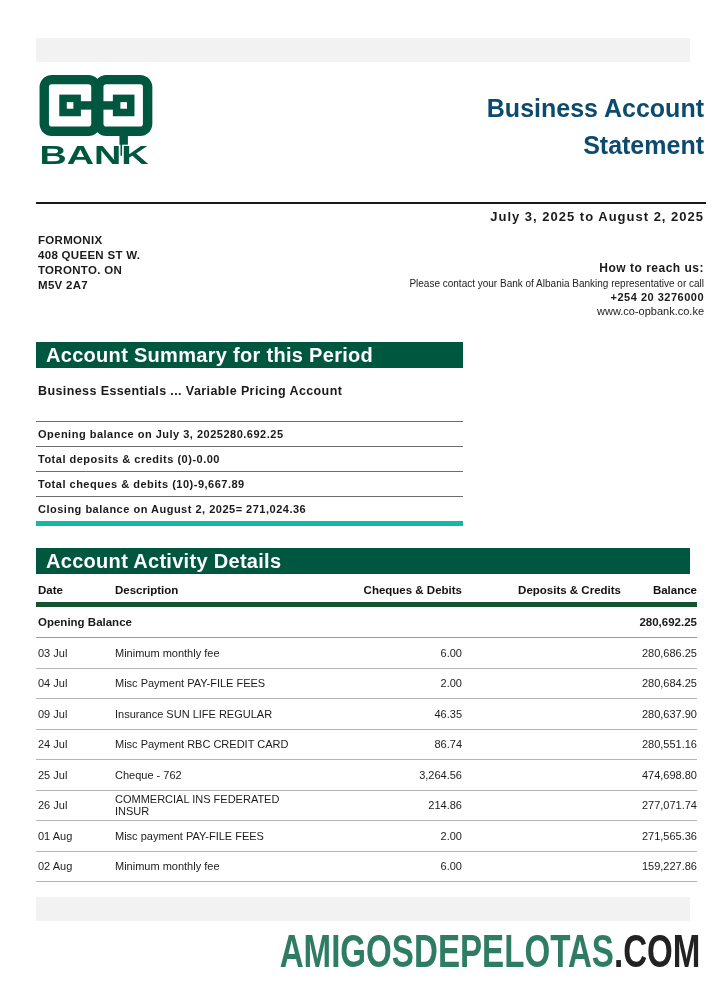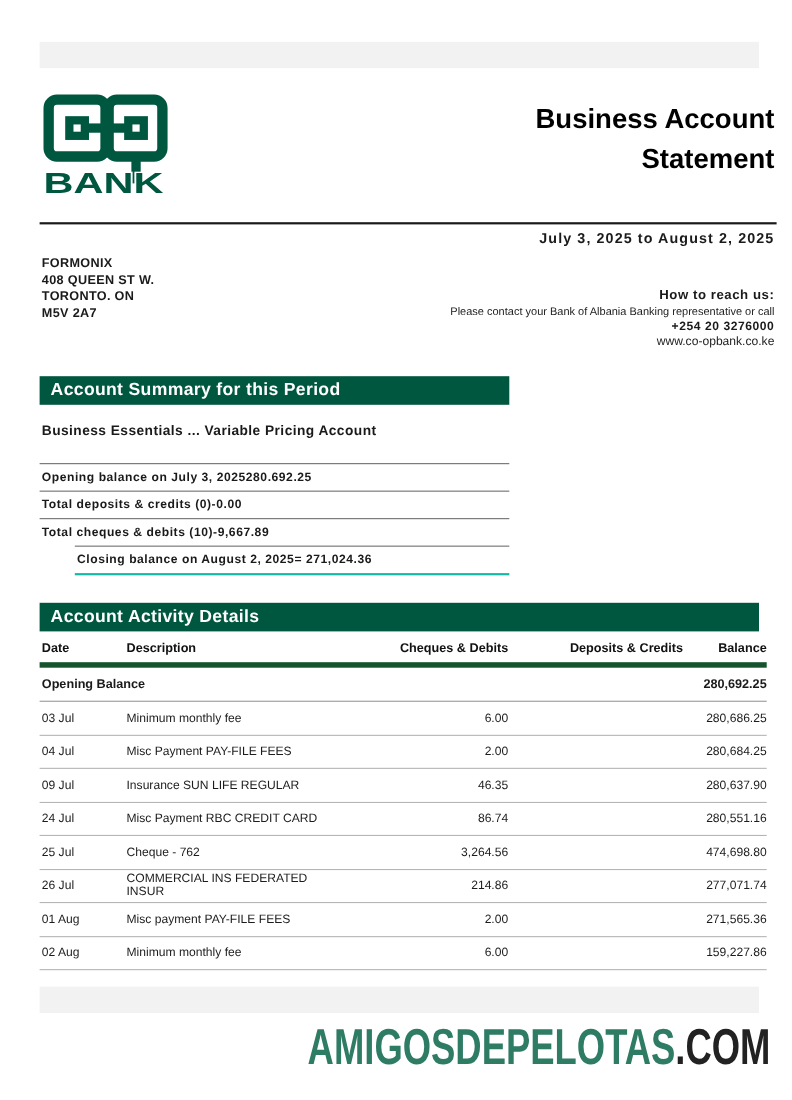--- a/index.html
+++ b/index.html
@@ -3,50 +3,50 @@
 <meta charset="utf-8">
 <style>
   html,body{margin:0;padding:0;background:#ffffff;}
   body{font-family:"Liberation Sans", sans-serif; color:#1a1a1a;}
   .page{position:relative;width:720px;height:1000px;background:#fff;overflow:hidden;}
 
   .gray-bar{position:absolute;left:36px;width:654px;height:24px;background:#f2f2f2;}
   .gray-bar.top{top:38px;}
   .gray-bar.bottom{top:897px;}
 
-  .logo{position:absolute;left:36px;top:84px;width:118px;height:94px;}
+  .logo{position:absolute;left:36px;top:73px;width:118px;height:94px;}
 
   .doc-title{position:absolute;right:16px;top:90px;text-align:right;
-    font-size:25px;font-weight:bold;line-height:37px;color:#000000;}
+    font-size:25px;font-weight:bold;line-height:37px;color:#0c4a6e;}
 
   .top-rule{position:absolute;left:36px;top:202px;width:670px;border-top:2px solid #1a1a1a;}
 
   .period{position:absolute;right:16px;top:209px;font-size:13px;font-weight:bold;letter-spacing:1px;}
   .acct-line{position:absolute;right:16px;top:231px;font-size:13.5px;font-weight:bold;letter-spacing:.5px;}
   .reach{position:absolute;right:16px;top:261px;text-align:right;}
   .reach .head{font-size:12px;font-weight:bold;letter-spacing:.5px;}
   .reach .line{font-size:10px;margin-top:3px;color:#222;}
   .reach .phone{font-size:11px;font-weight:bold;letter-spacing:.5px;margin-top:2px;}
   .reach .web{font-size:11px;margin-top:2px;color:#222;}
 
   .customer{position:absolute;left:38px;top:233px;font-size:11.5px;font-weight:bold;
     letter-spacing:.3px;line-height:15px;}
 
   .section-bar{position:absolute;height:26px;background:#00573F;color:#fff;
-    font-size:16px;font-weight:bold;letter-spacing:.3px;line-height:26px;padding-left:10px;
+    font-size:20px;font-weight:bold;letter-spacing:.3px;line-height:26px;padding-left:10px;
     box-sizing:border-box;}
   .summary-bar{left:36px;top:342px;width:427px;}
   .activity-bar{left:36px;top:548px;width:654px;}
 
   .acct-type{position:absolute;left:38px;top:384px;font-size:12.5px;font-weight:bold;letter-spacing:.4px;}
 
   .summary-table{position:absolute;left:36px;top:421px;width:427px;}
   .summary-row{display:flex;align-items:center;
     border-top:1.5px solid #6e6e6e;padding:6px 2px;font-size:11px;font-weight:bold;letter-spacing:.5px;}
-  .summary-row:last-child{border-bottom:2px solid #14b8a6;margin-left:32px;}
+  .summary-row:last-child{border-bottom:5px solid #14b8a6;}
 
   .activity-table{position:absolute;left:36px;top:578px;width:661px;}
   .arow{display:grid;grid-template-columns:79px 200px 147px 159px 76px;align-items:center;}
   .arow .c-date{padding-left:2px;}
   .arow .c-debit,.arow .c-credit,.arow .c-balance{text-align:right;}
   .ahead{height:24px;font-size:11.5px;font-weight:bold;border-bottom:5px solid #14532d;color:#111;}
   .aopen{height:30px;font-size:11.5px;font-weight:bold;border-bottom:1.5px solid #9a9a9a;}
   .aopen .c-open{grid-column:1 / 3;padding-left:2px;}
   .adata{height:29.5px;font-size:11px;color:#1c1c1c;border-bottom:1.5px solid #b5b5b5;}
 

